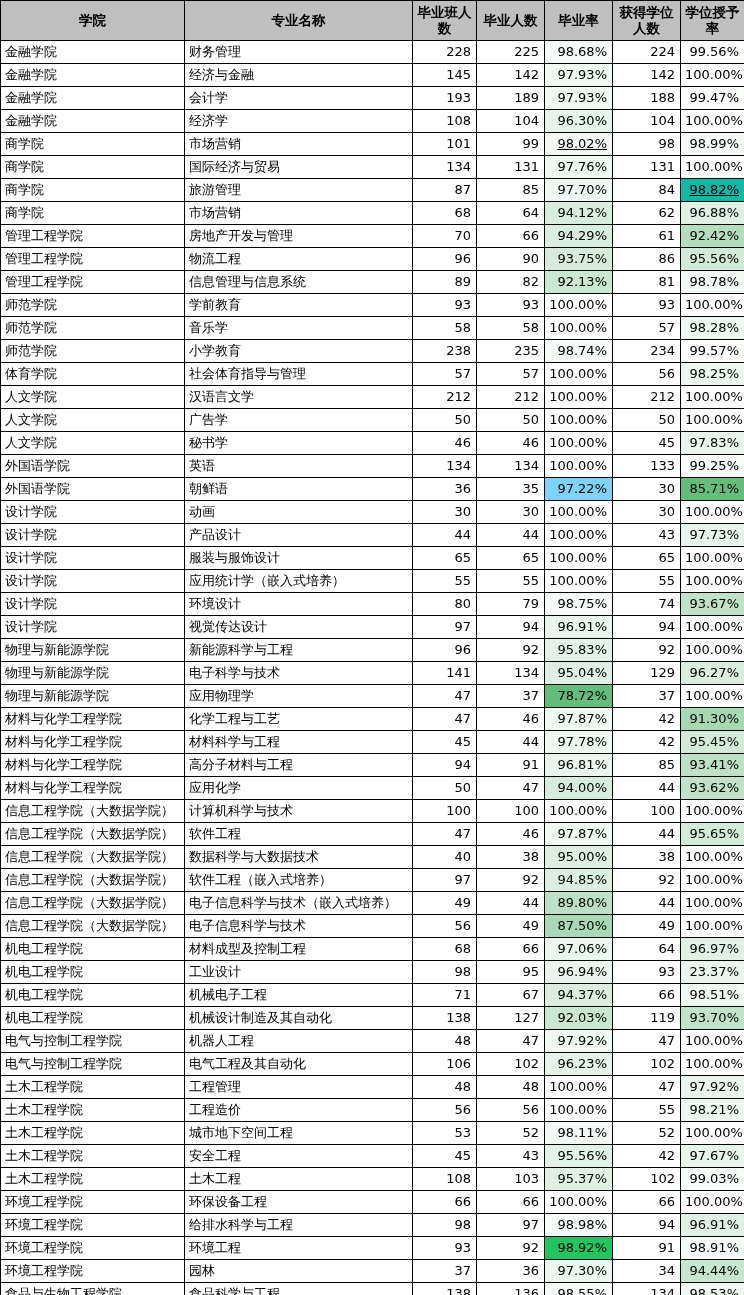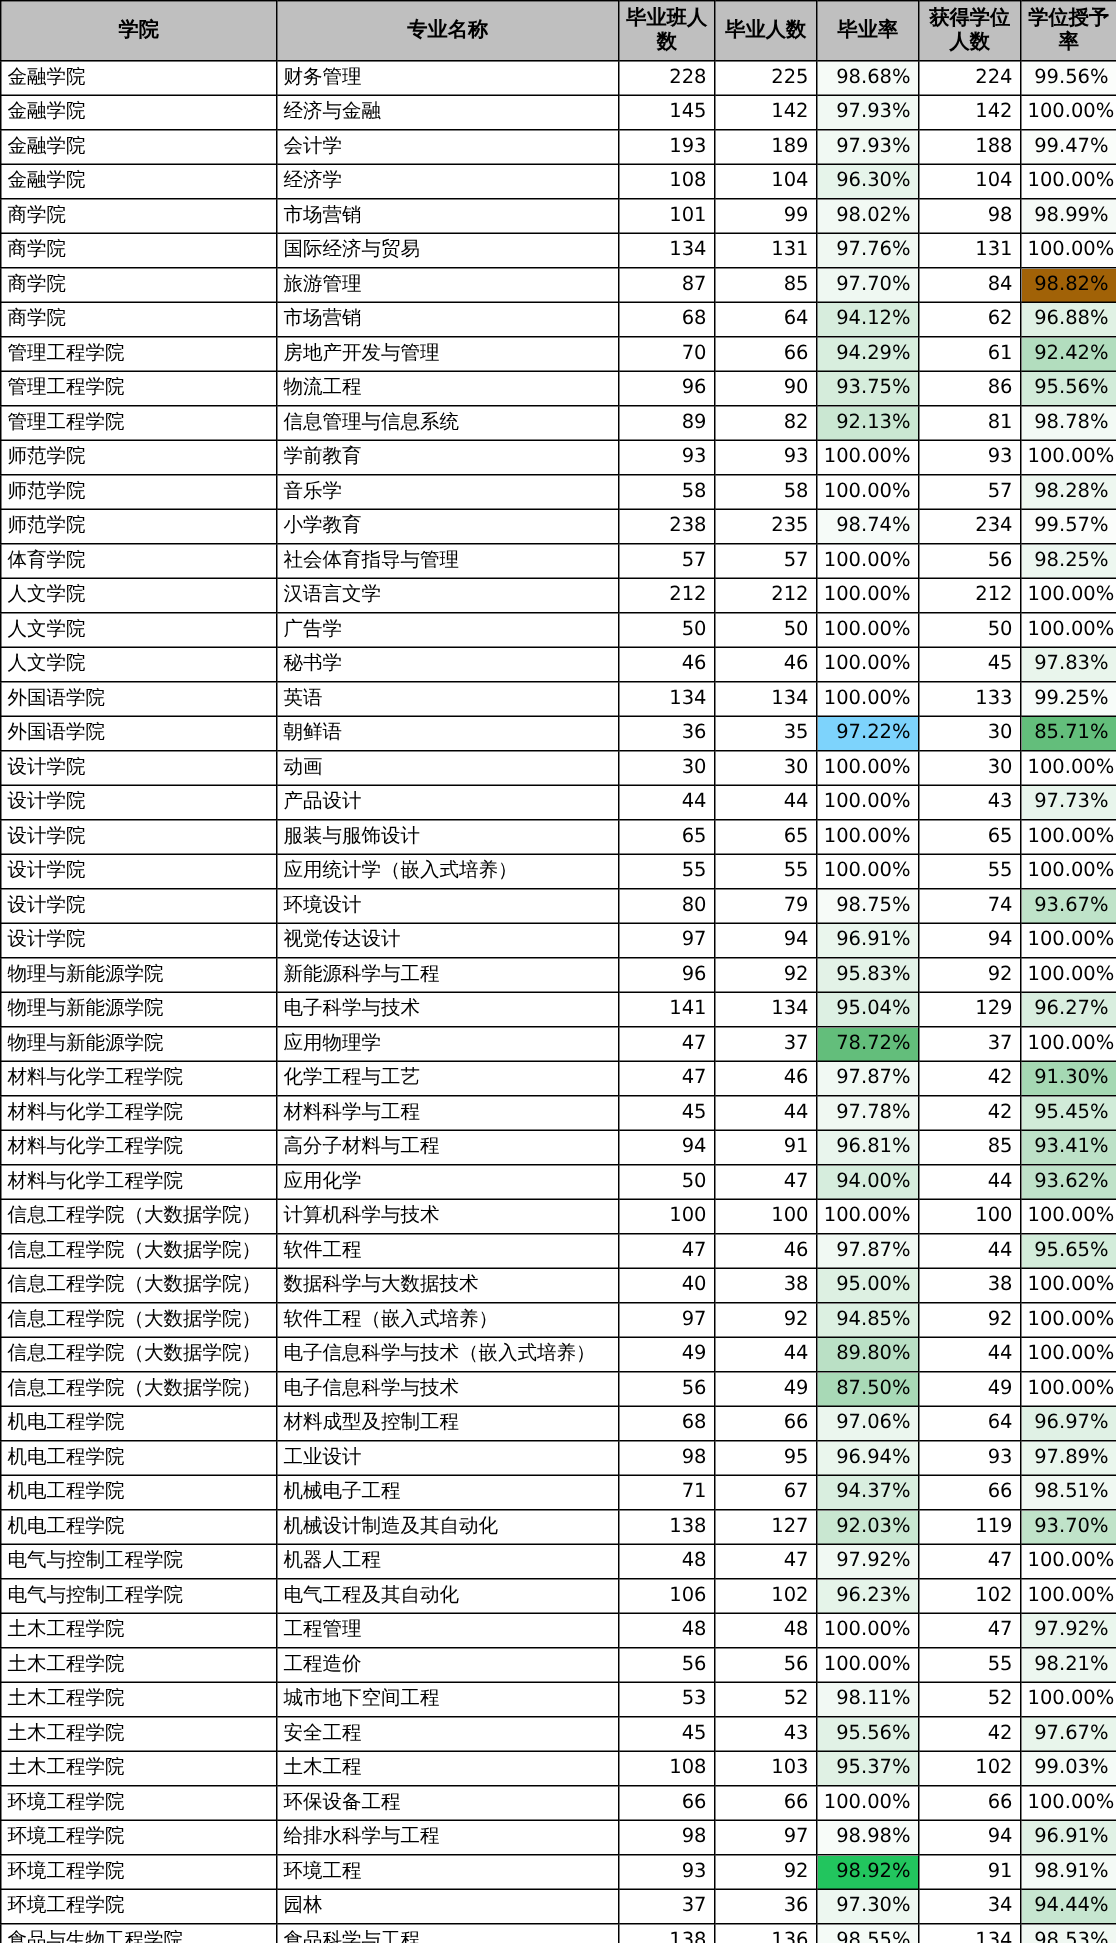--- a/index.html
+++ b/index.html
@@ -109,41 +109,41 @@
         <td class="num">104</td>
         <td class="num" style="background: rgb(230, 244, 234);">96.30%</td>
         <td class="num">104</td>
         <td class="num" style="background: rgb(255, 255, 255);">100.00%</td>
       </tr>
       <tr>
         <td class="txt">商学院</td>
         <td class="txt">市场营销</td>
         <td class="num">101</td>
         <td class="num">99</td>
-        <td class="num" style="background: rgb(242, 249, 244);">98.02%</td>
+        <td class="num" style="background: rgb(242, 249, 244); text-decoration: underline;">98.02%</td>
         <td class="num">98</td>
         <td class="num" style="background: rgb(245, 250, 246);">98.99%</td>
       </tr>
       <tr>
         <td class="txt">商学院</td>
         <td class="txt">国际经济与贸易</td>
         <td class="num">134</td>
         <td class="num">131</td>
         <td class="num" style="background: rgb(240, 248, 242);">97.76%</td>
         <td class="num">131</td>
         <td class="num" style="background: rgb(255, 255, 255);">100.00%</td>
       </tr>
       <tr>
         <td class="txt">商学院</td>
         <td class="txt">旅游管理</td>
         <td class="num">87</td>
         <td class="num">85</td>
         <td class="num" style="background: rgb(239, 248, 242);">97.70%</td>
         <td class="num">84</td>
-        <td class="num" style="background: #a16207;">98.82%</td>
+        <td class="num" style="background: #14b8a6; text-decoration: underline;">98.82%</td>
       </tr>
       <tr>
         <td class="txt">商学院</td>
         <td class="txt">市场营销</td>
         <td class="num">68</td>
         <td class="num">64</td>
         <td class="num" style="background: rgb(215, 237, 221);">94.12%</td>
         <td class="num">62</td>
         <td class="num" style="background: rgb(224, 241, 228);">96.88%</td>
       </tr>
@@ -435,21 +435,21 @@
         <td class="num">64</td>
         <td class="num" style="background: rgb(224, 241, 229);">96.97%</td>
       </tr>
       <tr>
         <td class="txt">机电工程学院</td>
         <td class="txt">工业设计</td>
         <td class="num">98</td>
         <td class="num">95</td>
         <td class="num" style="background: rgb(234, 246, 237);">96.94%</td>
         <td class="num">93</td>
-        <td class="num" style="background: rgb(234, 246, 237);">97.89%</td>
+        <td class="num" style="background: rgb(234, 246, 237);">23.37%</td>
       </tr>
       <tr>
         <td class="txt">机电工程学院</td>
         <td class="txt">机械电子工程</td>
         <td class="num">71</td>
         <td class="num">67</td>
         <td class="num" style="background: rgb(217, 238, 223);">94.37%</td>
         <td class="num">66</td>
         <td class="num" style="background: rgb(240, 248, 242);">98.51%</td>
       </tr>

